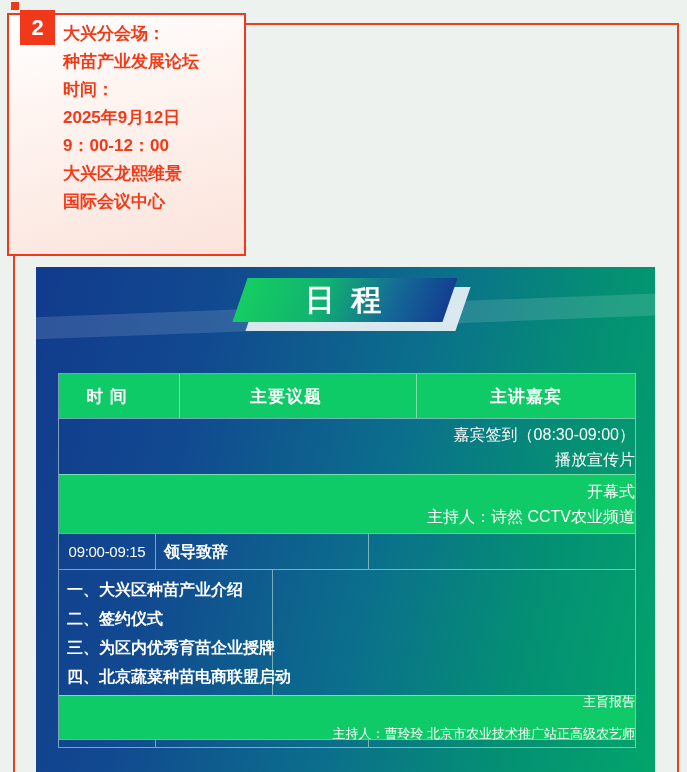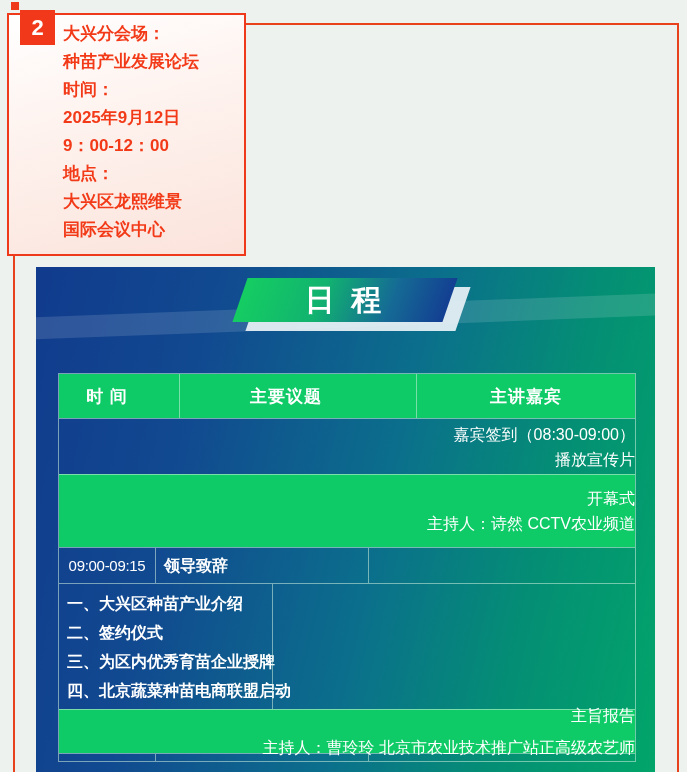--- a/index.html
+++ b/index.html
@@ -83,37 +83,36 @@
   .row.header .cell {
     display:flex; align-items:center; justify-content:center;
     color:#fff; font-weight:bold; font-size:17px; letter-spacing:1px;
     padding:0; line-height:normal; white-space:nowrap;
   }
   .row.merged {
     flex-direction:column; align-items:flex-end; justify-content:center;
     color:#fff; font-size:16px; line-height:25px; text-align:center;
     white-space:nowrap;
   }
-  .row.merged.compact { font-size:16px; line-height:20px;gap:12px; }
+  .row.merged.compact { font-size:13px; line-height:20px;gap:12px; }
 </style>
 </head>
 <body>
 
 <div class="page">
 
   <div class="frame"></div>
   <div class="corner-dot"></div>
 
   <div class="info-box">
     <div class="info-line">大兴分会场：</div>
     <div class="info-line">种苗产业发展论坛</div>
     <div class="info-line">时间：</div>
     <div class="info-line">2025年9月12日</div>
     <div class="info-line">9：00-12：00</div>
-    <div class="info-line">地点：</div>
     <div class="info-line">大兴区龙熙维景</div>
     <div class="info-line">国际会议中心</div>
   </div>
   <div class="badge">2</div>
 
   <div class="panel">
     <div class="stripe"></div>
     <div class="banner-back"></div>
     <div class="banner">
       <span>日 程</span>
@@ -123,21 +122,21 @@
       <div class="row header">
         <div class="cell time">时 间</div>
         <div class="cell topic">主要议题</div>
         <div class="cell speaker">主讲嘉宾</div>
       </div>
 
     <div class="row merged dark" style="height: 56px;">
           <div>嘉宾签到（08:30-09:00）</div>
           <div>播放宣传片</div>
         </div>
-        <div class="row merged green" style="height: 73px;">
+        <div class="row merged green" style="height: 59px;">
           <div>开幕式</div>
           <div>主持人：诗然  CCTV农业频道</div>
         </div>
         <div class="row item dark" style="height: 36px;">
           <div class="cell time">09:00-09:15</div>
           <div class="cell topic">
             <div>领导致辞</div>
           </div>
           <div class="cell speaker"></div>
         </div>

